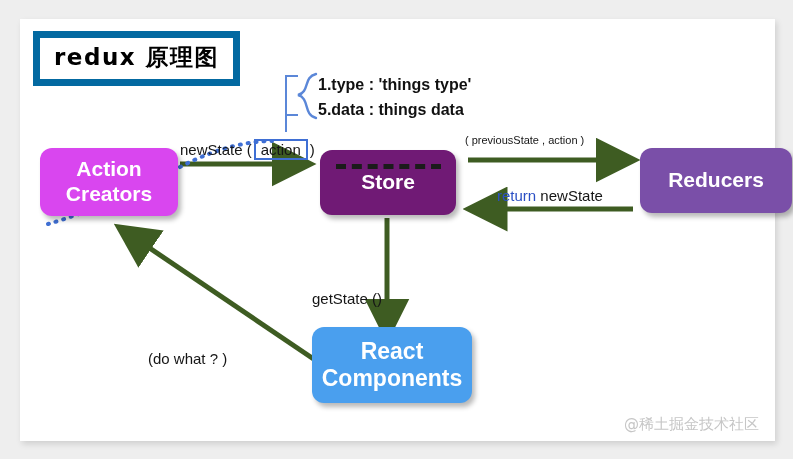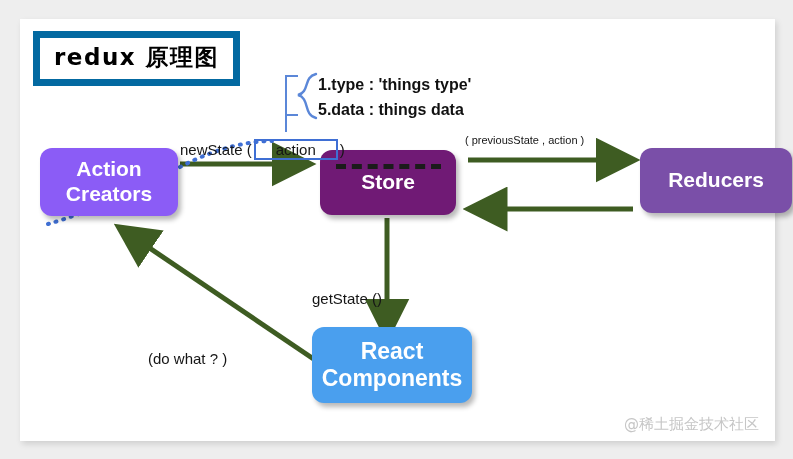--- a/index.html
+++ b/index.html
@@ -34,21 +34,21 @@
     border-radius:12px;
     display:flex;align-items:center;justify-content:center;
     text-align:center;
     color:#ffffff;
     font-weight:bold;
     box-shadow:3px 4px 5px rgba(0,0,0,0.28);
     line-height:1.18;
   }
   #node-action{
     left:20px;top:129px;width:138px;height:68px;
-    background:#8b5cf6;font-size:21px;
+    background:#d946ef;font-size:21px;
   }
   #node-store{
     left:300px;top:131px;width:136px;height:65px;
     background:#701a75;font-size:21px;
   }
   #node-reducers{
     left:620px;top:129px;width:152px;height:65px;
     background:#7a4fa8;font-size:21px;
   }
   #node-react{
@@ -61,21 +61,21 @@
     width:105px;height:0;
     border-top:5px dashed #1b1b1b;
   }
   
   #wires{position:absolute;left:0;top:0;width:755px;height:422px;overflow:visible;}
   
   .lbl{position:absolute;color:#151515;white-space:nowrap;}
   #lbl-dispatch{left:160px;top:120px;font-size:15px;}
   #lbl-action-box{
     display:inline-block;border:2px solid #3f6fd4;
-    padding:0 20px;margin:0 2px;
+    padding:0 5px;margin:0 2px;
   }
   #lbl-prev{left:445px;top:115px;font-size:11px;}
   #lbl-return{left:477px;top:168px;font-size:15px;}
   #lbl-return .kw{color:#2a4fc4;}
   #lbl-getstate{left:292px;top:271px;font-size:15px;}
   #lbl-dowhat{left:128px;top:331px;font-size:15px;}
   
   #ann{position:absolute;left:286px;top:54px;font-size:16px;font-weight:bold;color:#111;margin-left:12px;}
   #ann .line{line-height:1.55;white-space:nowrap;}
   
@@ -144,19 +144,20 @@
   <div id="store-dash"></div>
 
   <div class="node" id="node-reducers">Reducers</div>
 
   <div class="node" id="node-react">React Components</div>
 
   <div class="lbl" id="lbl-dispatch"><span>newState (</span><span id="lbl-action-box">action</span><span>)</span></div>
 
   <div class="lbl" id="lbl-prev">( previousState , action )</div>
 
+  <div class="lbl" id="lbl-return"><span class="kw">return</span> <span>newState</span></div>
 
   <div class="lbl" id="lbl-getstate">getState ()</div>
 
   <div class="lbl" id="lbl-dowhat">(do what ? )</div>
 
   <div id="watermark">@稀土掘金技术社区</div>
 </div>
 
 </body></html>

